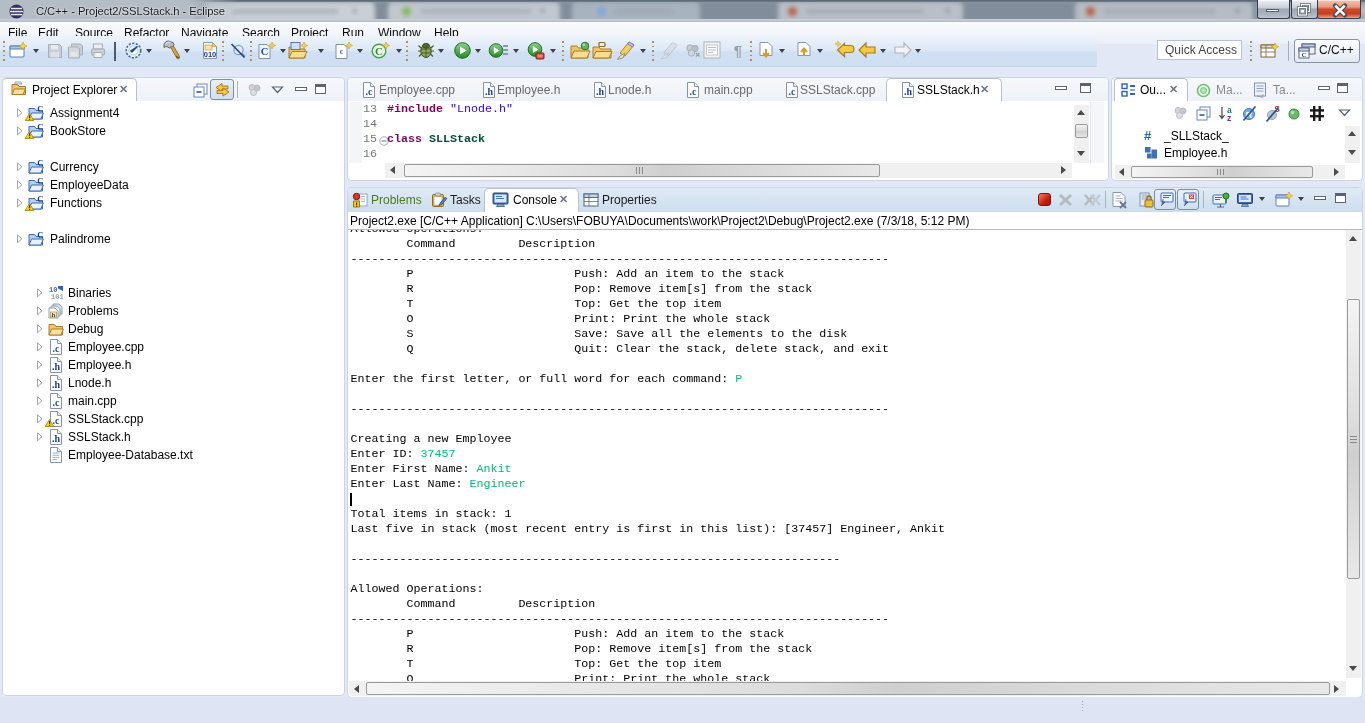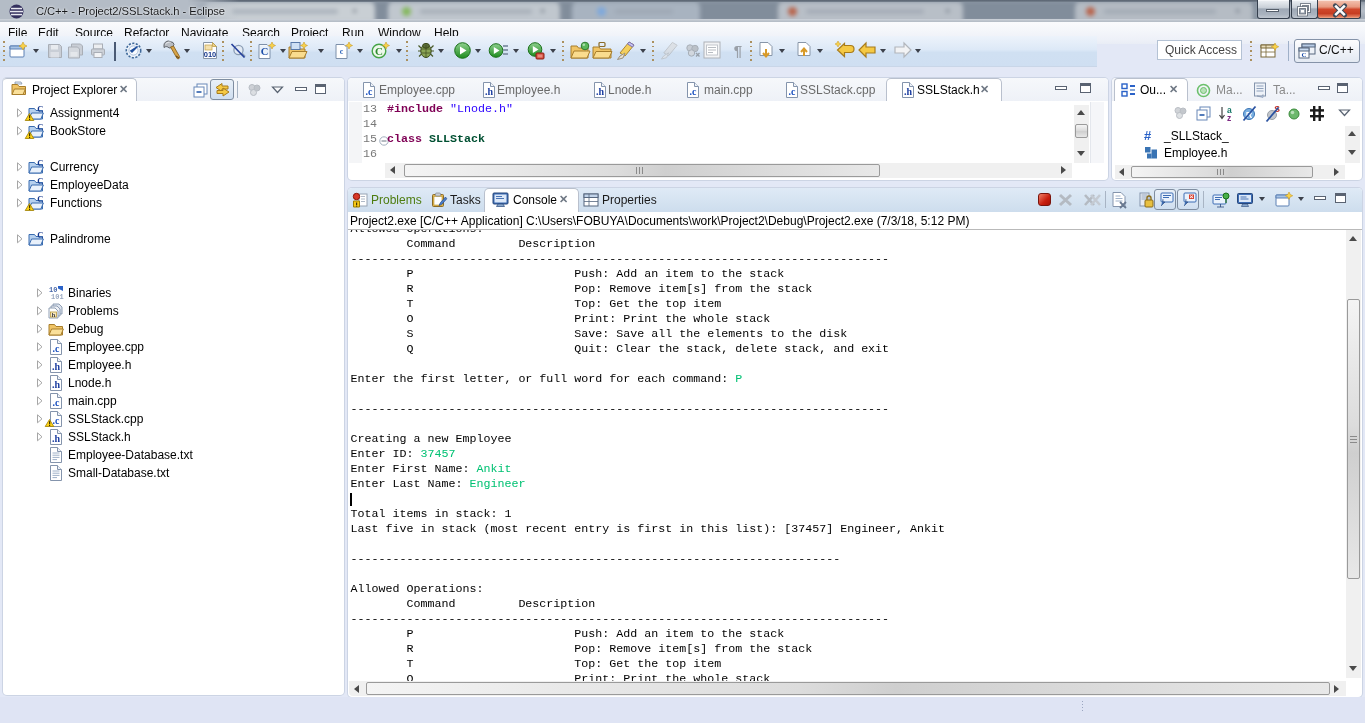--- a/index.html
+++ b/index.html
@@ -518,26 +518,20 @@
           <use href="#hfile"></use>
         </svg>
         <span class="lbl" style="left:65px">SSLStack.h</span>
       </div>
   <div class="trow" style="top:342px">
         <svg class="ab" style="left:45px;top:1px" width="16" height="16">
           <use href="#txtfile"></use>
         </svg>
         <span class="lbl" style="left:65px">Employee-Database.txt</span>
       </div>
-  <div class="trow" style="top:360px">
-        <svg class="ab" style="left:45px;top:1px" width="16" height="16">
-          <use href="#txtfile"></use>
-        </svg>
-        <span class="lbl" style="left:65px">Small-Database.txt</span>
-      </div>
   </div>
 </div>
 
 <div id="editor" class="panel" style="left:348px;top:78px;width:760px;height:102px">
   <div class="ab" style="left:0;top:0;width:760px;height:23px;border-radius:4px 4px 0 0;background:linear-gradient(180deg,#f6f8fb,#eef1f7)"></div>
   <svg class="ab" style="left:13px;top:4px" width="13" height="15">
       <use href="#cfile"></use>
     </svg>
   <div class="itabtxt" style="left:31px">Employee.cpp</div>
   <svg class="ab" style="left:133px;top:4px" width="13" height="15">

